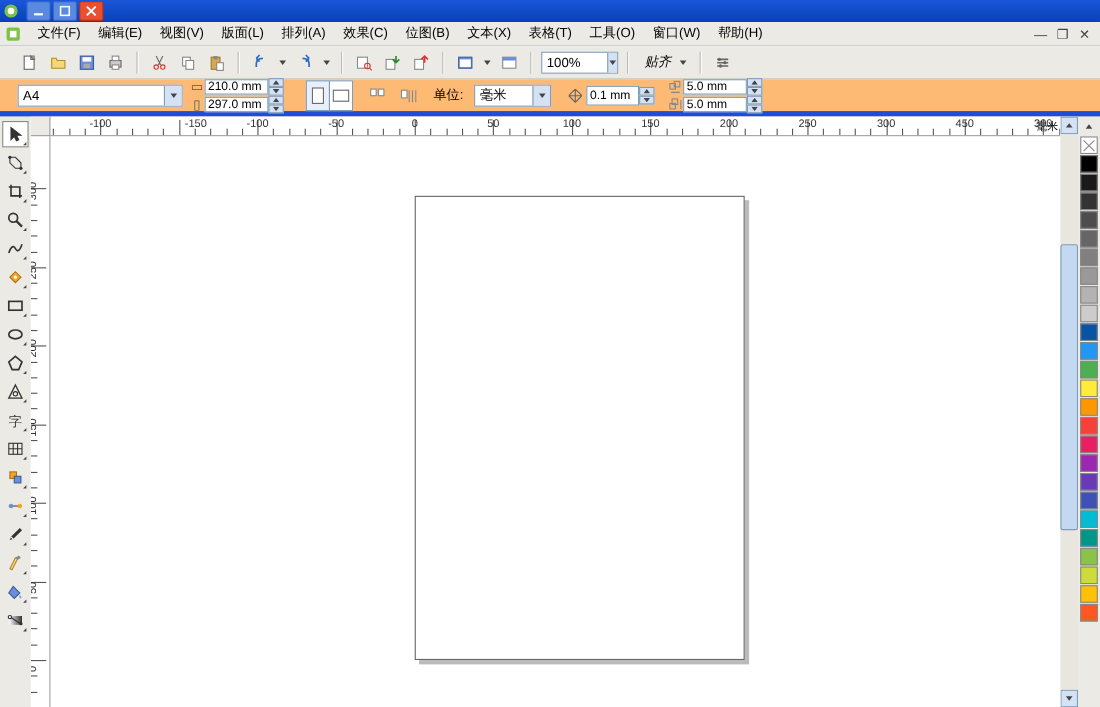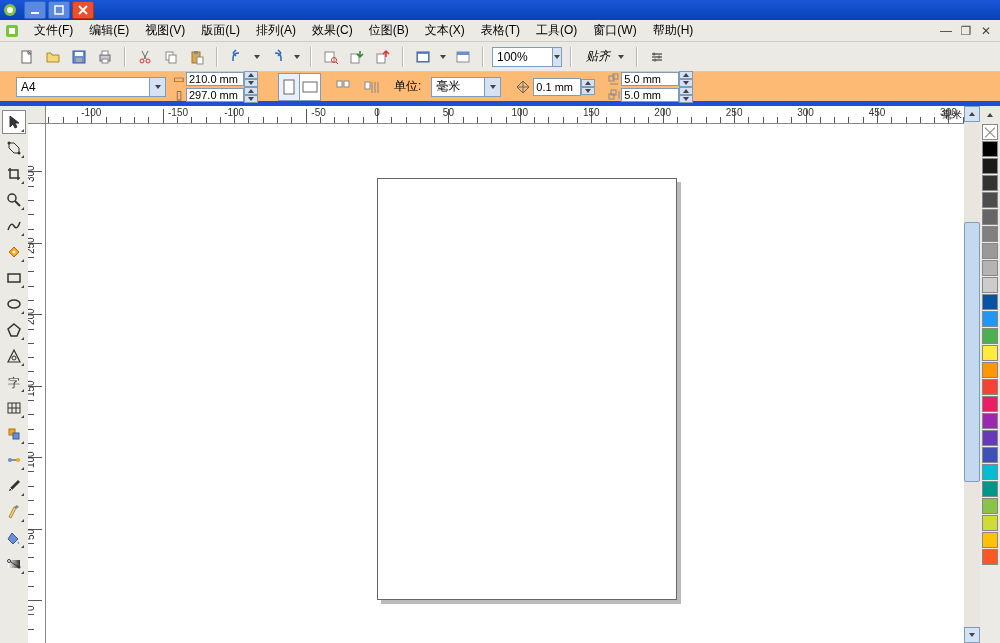--- a/index.html
+++ b/index.html
@@ -677,21 +677,21 @@
         <div class="tick" style="left: 145.286px; height: 6px;"></div>
         <div class="tick" style="left: 159.571px; height: 6px;"></div>
         <div class="tick" style="left: 173.857px; height: 6px;"></div>
         <div class="tick" style="left: 188.143px; height: 14px;"></div>
         <div class="tickl" style="left: 188.143px;">-100</div>
         <div class="tick" style="left: 202.429px; height: 6px;"></div>
         <div class="tick" style="left: 216.714px; height: 6px;"></div>
         <div class="tick" style="left: 231px; height: 6px;"></div>
         <div class="tick" style="left: 245.286px; height: 6px;"></div>
         <div class="tick" style="left: 259.571px; height: 14px;"></div>
-        <div class="tickl" style="left: 259.571px; margin-left: 13px;">-50</div>
+        <div class="tickl" style="left: 259.571px;">-50</div>
         <div class="tick" style="left: 273.857px; height: 6px;"></div>
         <div class="tick" style="left: 288.143px; height: 6px;"></div>
         <div class="tick" style="left: 302.429px; height: 6px;"></div>
         <div class="tick" style="left: 316.714px; height: 6px;"></div>
         <div class="tick" style="left: 331px; height: 14px;"></div>
         <div class="tickl" style="left: 331px;">0</div>
         <div class="tick" style="left: 345.286px; height: 6px;"></div>
         <div class="tick" style="left: 359.571px; height: 6px;"></div>
         <div class="tick" style="left: 373.857px; height: 6px;"></div>
         <div class="tick" style="left: 388.143px; height: 6px;"></div>

